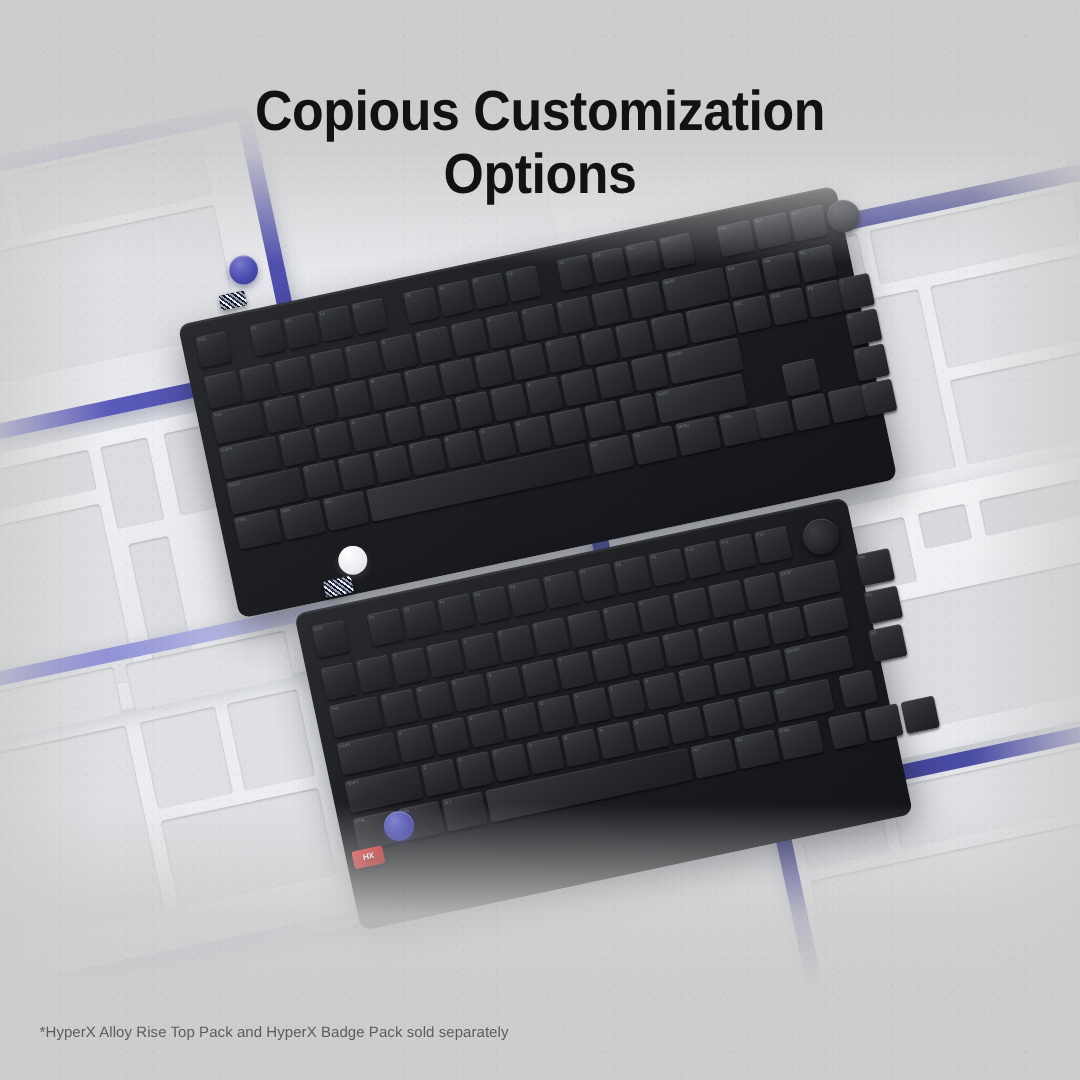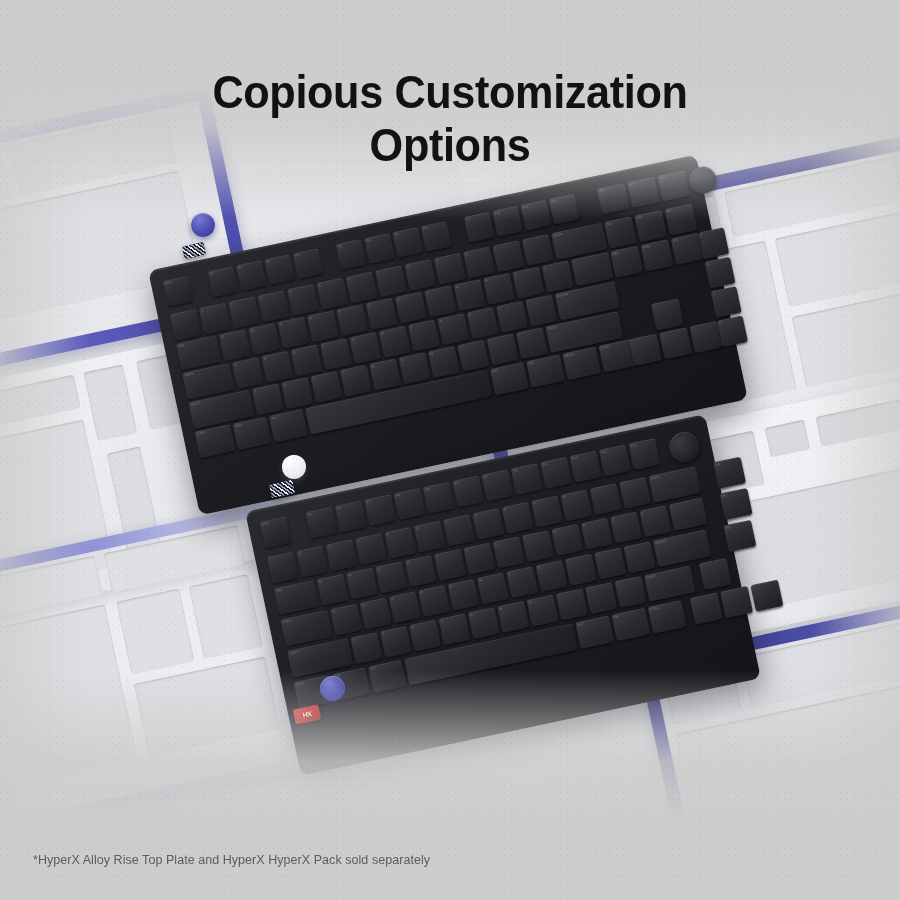--- a/index.html
+++ b/index.html
@@ -831,15 +831,15 @@
     <div class="fade-left"></div>
     <div class="fade-right"></div>
     <div class="grain"></div>
   </div>
 
   <div class="headline">
     <div>Copious Customization</div>
     <div>Options</div>
   </div>
 
-  <div class="disclaimer">*HyperX Alloy Rise Top Plate and HyperX HyperX Pack sold separately</div>
+  <div class="disclaimer">*HyperX Alloy Rise Top Pack and HyperX Badge Pack sold separately</div>
 
 </div>
 
 </body></html>

